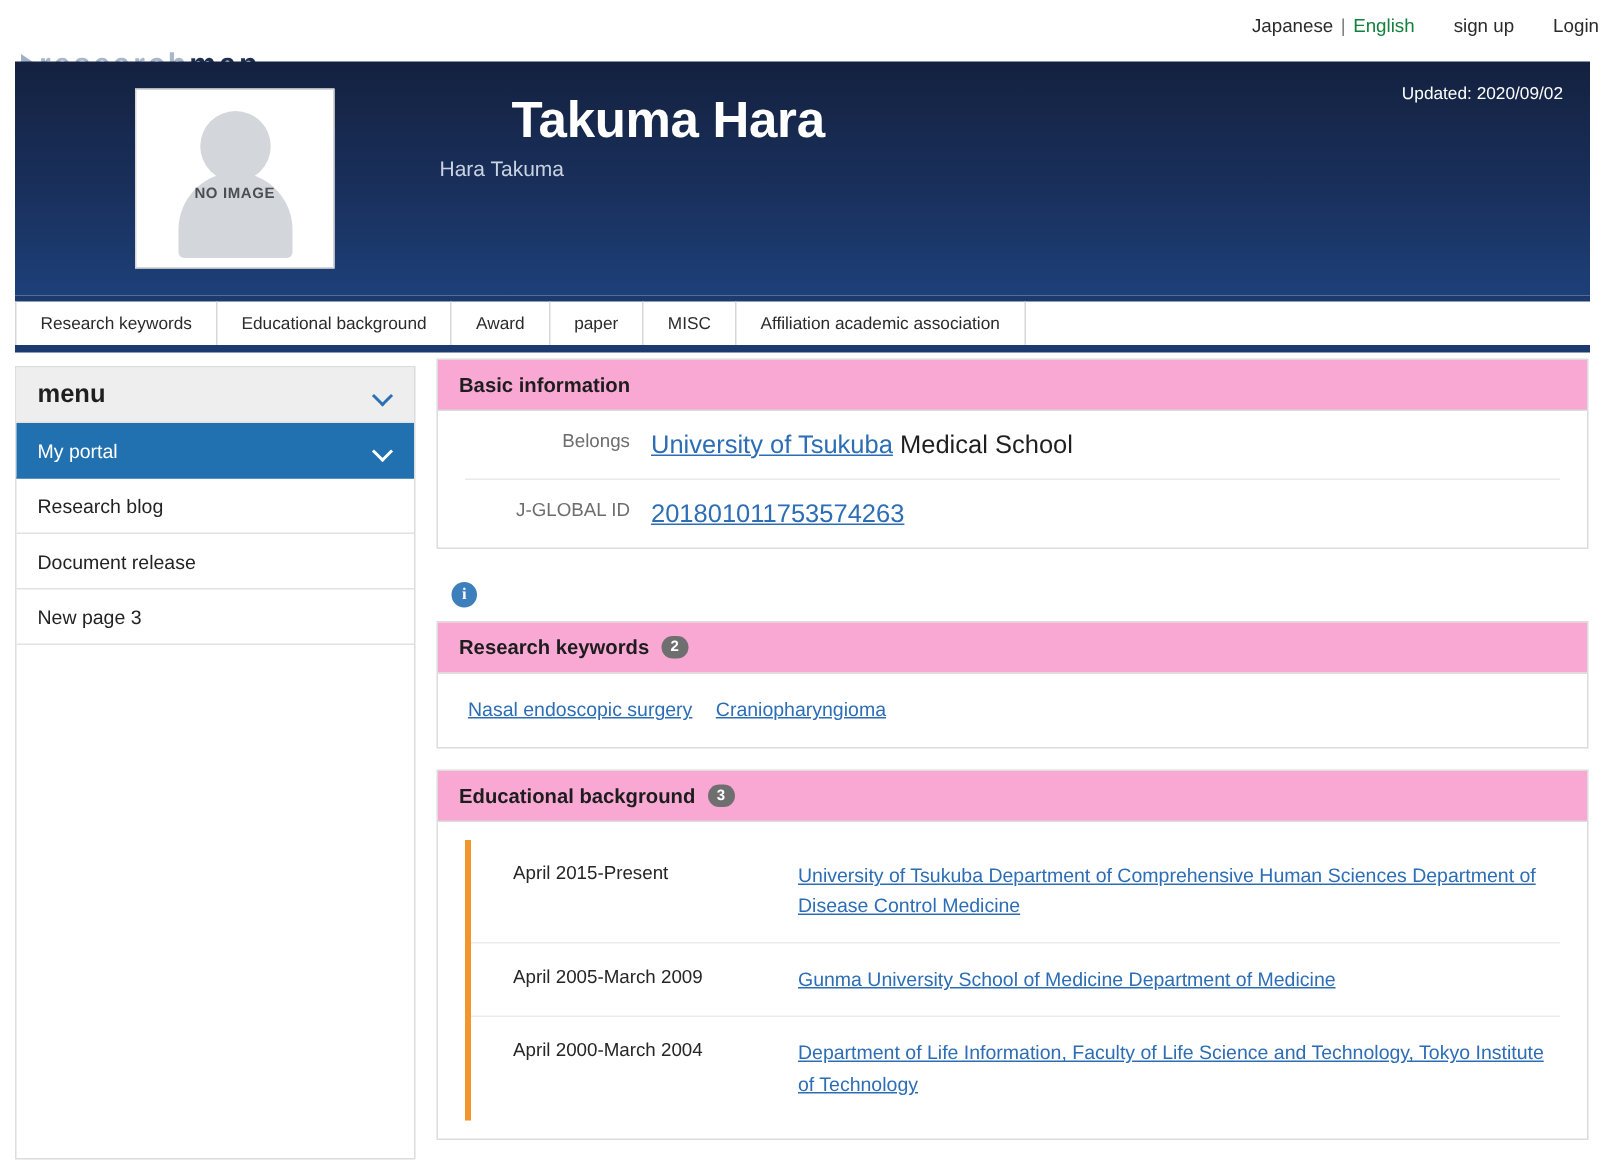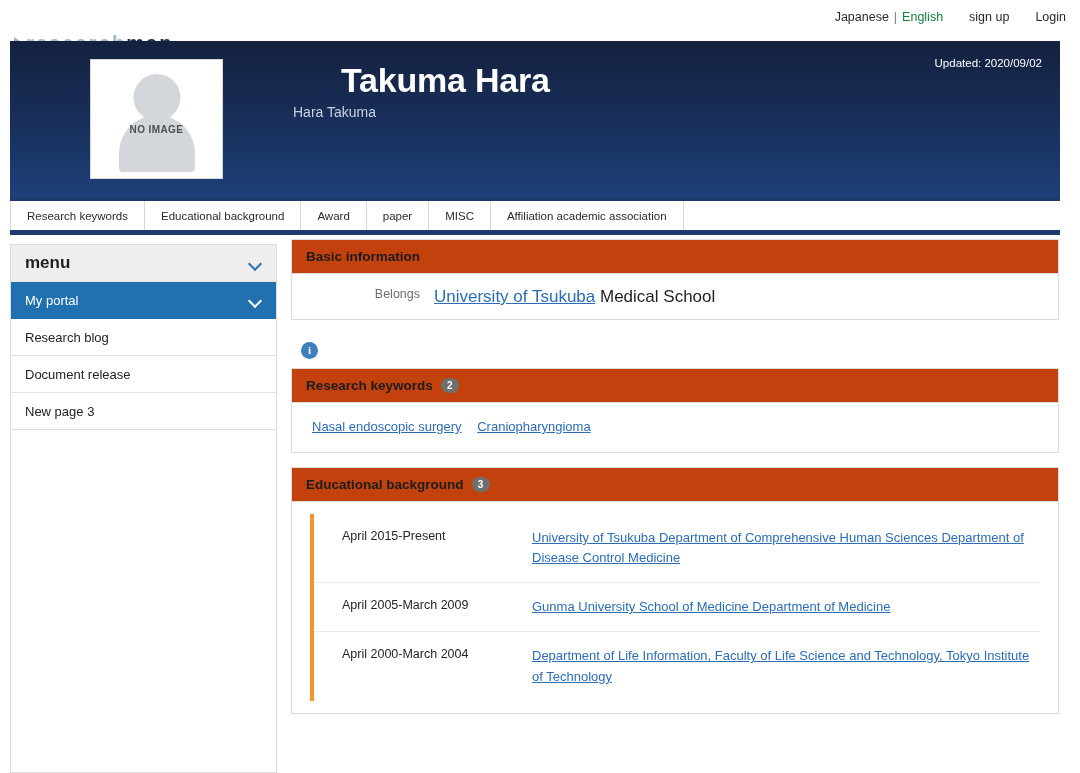--- a/index.html
+++ b/index.html
@@ -211,21 +211,21 @@
     position: absolute;
     left: 291px; top: 0;
     width: 768px;
   }
   .panel {
     border: 1px solid #dcdcdc;
     background: #ffffff;
     margin-bottom: 14px;
   }
   .panel-head {
-    background: #c2410c;
+    background: #f9a8d4;
     border-bottom: 1px solid #dcdcdc;
     height: 34px;
     display: flex;
     align-items: center;
     padding: 0 14px;
     font-size: 13.5px;
     font-weight: bold;
     color: #1d1d1d;
   }
   .badge {
@@ -384,20 +384,26 @@
 
     <div class="panel">
       <div class="panel-head">
         <span>Basic information</span>
       </div>
       <div class="panel-body">
         <div class="kv-row">
           <div class="kv-label">Belongs</div>
           <div class="kv-value">
             <a class="link" href="#">University of Tsukuba</a><span> Medical School</span>
+          </div>
+        </div>
+        <div class="kv-row">
+          <div class="kv-label">J-GLOBAL ID</div>
+          <div class="kv-value">
+            <a class="link" href="#">201801011753574263</a>
           </div>
         </div>
       </div>
     </div>
 
     <div class="info-icon-row">
       <span class="info-icon">i</span>
     </div>
 
     <div class="panel">

